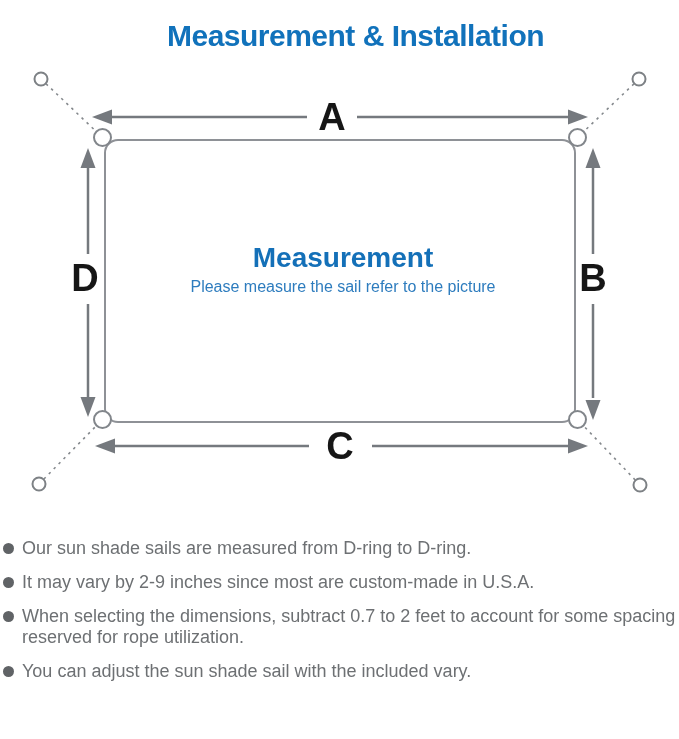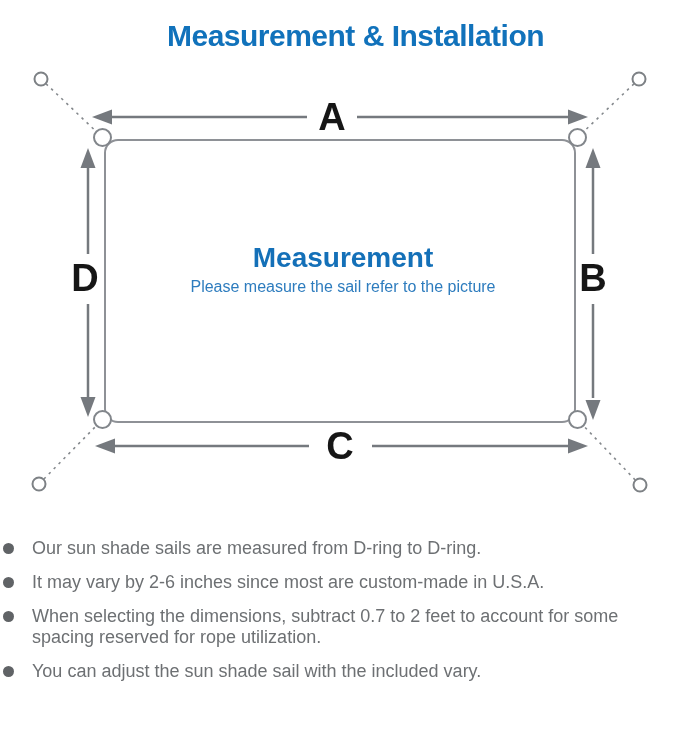--- a/index.html
+++ b/index.html
@@ -48,21 +48,21 @@
     position: absolute;
     left: 0;
     top: 538px;
     width: 679px;
     margin: 0;
     padding: 0;
     list-style: none;
   }
   .note-item {
     position: relative;
-    padding-left: 32px;
+    padding-left: 22px;
     margin-bottom: 13px;
     font-size: 18px;
     line-height: 21px;
     color: #6d7073;
   }
   .bullet-dot {
     position: absolute;
     left: 3px;
     top: 5px;
     width: 11px;
@@ -139,21 +139,21 @@
     <text class="center-subtitle" x="343" y="292" text-anchor="middle">Please measure the sail refer to the picture</text>
   </svg>
 
   <ul class="notes-list">
     <li class="note-item">
       <span class="bullet-dot"></span>
       <span>Our sun shade sails are measured from D-ring to D-ring.</span>
     </li>
     <li class="note-item">
       <span class="bullet-dot"></span>
-      <span>It may vary by 2-6 inches since most are custom-made in U.S.A.</span>
+      <span>It may vary by 2-9 inches since most are custom-made in U.S.A.</span>
     </li>
     <li class="note-item">
       <span class="bullet-dot"></span>
       <span>When selecting the dimensions, subtract 0.7 to 2 feet to account for some spacing reserved for rope utilization.</span>
     </li>
     <li class="note-item">
       <span class="bullet-dot"></span>
       <span>You can adjust the sun shade sail with the included vary.</span>
     </li>
   </ul>

